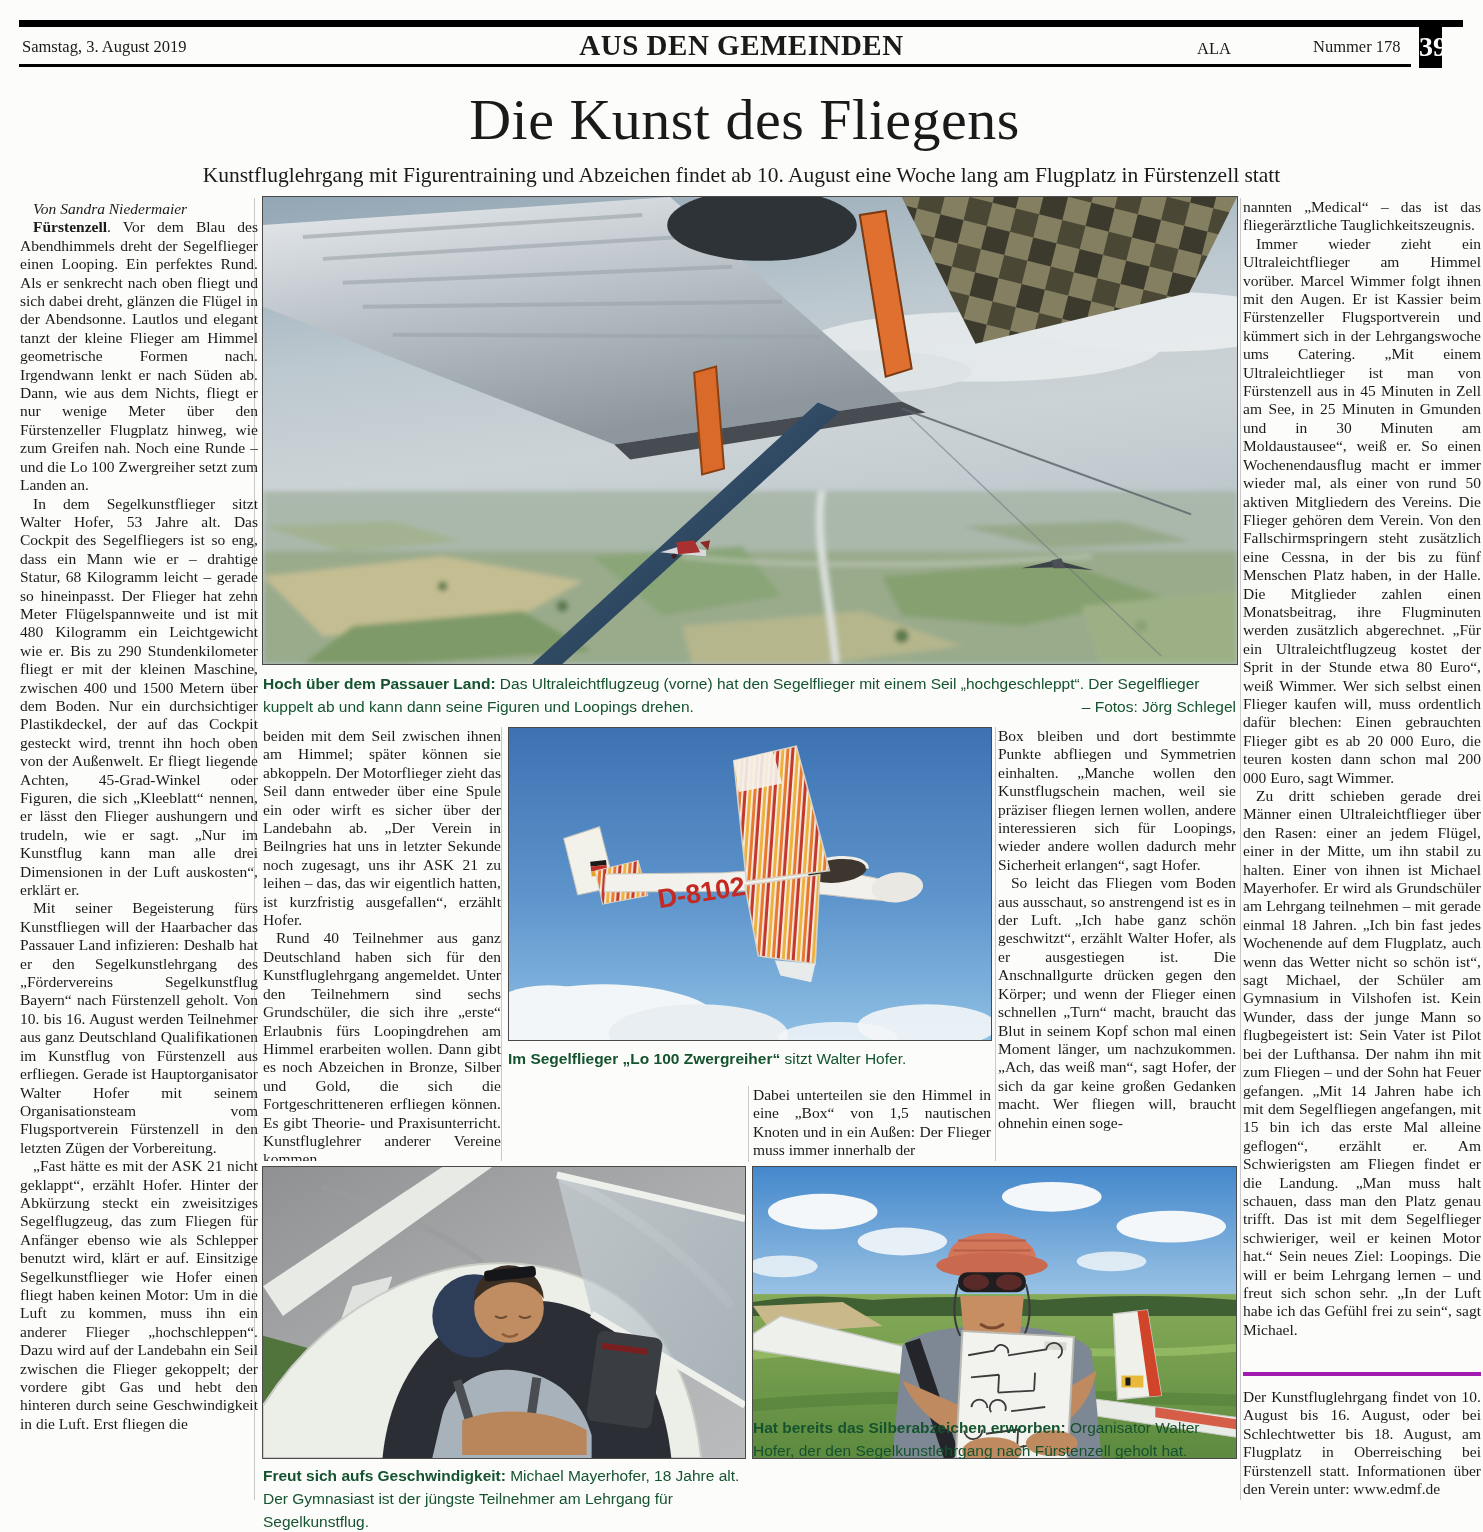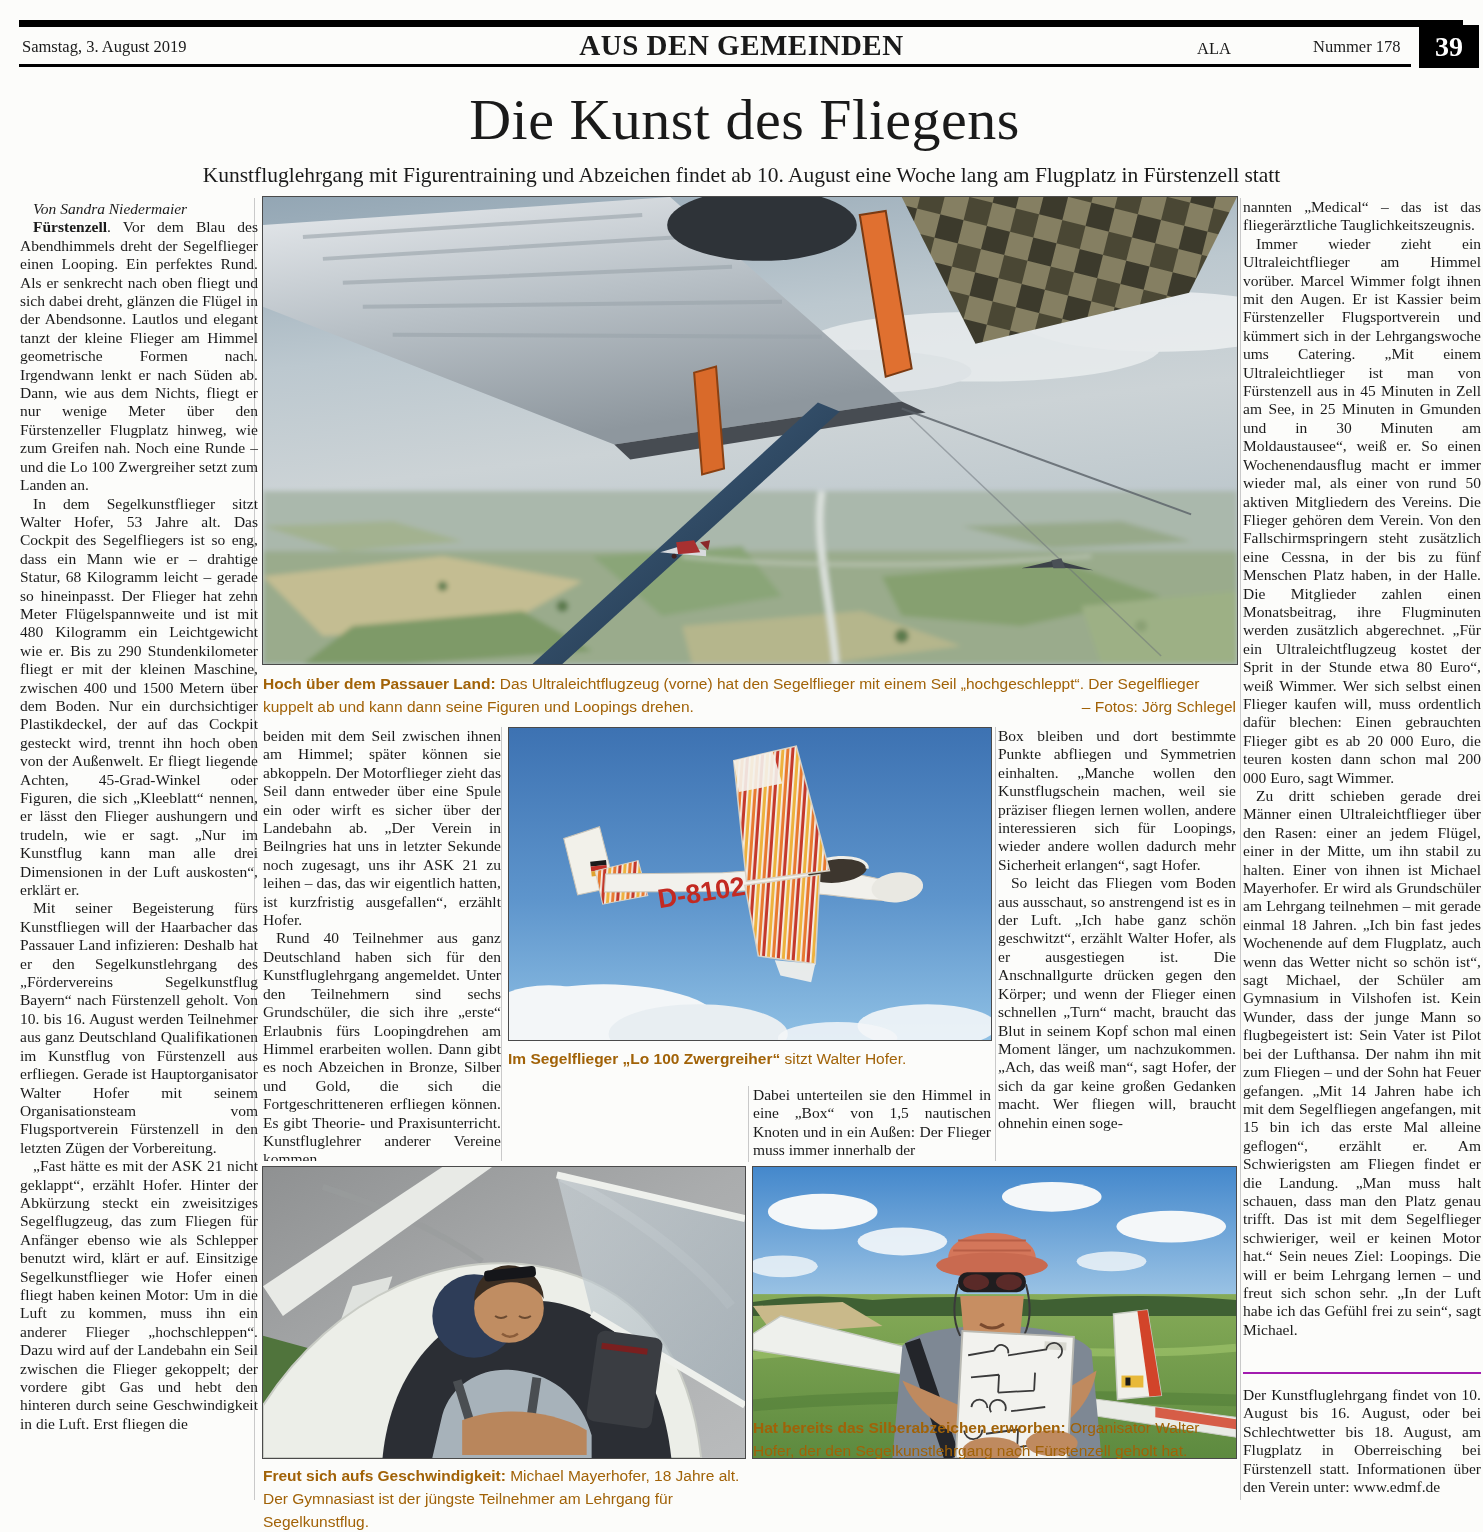--- a/index.html
+++ b/index.html
@@ -6,54 +6,54 @@
   .page{position:relative;width:1483px;height:1532px;background:#fcfcfa;
         font-family:"Liberation Serif",serif;color:#1a1a1a;overflow:hidden;margin:0 auto;}
   
   .rule-top{position:absolute;left:19px;top:20px;width:1444px;height:7px;background:#000;}
   .rule-under{position:absolute;left:19px;top:64px;width:1392px;height:3px;background:#000;}
   .h-date{position:absolute;left:22px;top:37px;font-size:16.5px;}
   .h-section{position:absolute;left:0;right:0;top:29px;text-align:center;
              font-size:29px;font-weight:700;letter-spacing:.5px;}
   .h-ala{position:absolute;left:1197px;top:39px;font-size:16.5px;}
   .h-issue{position:absolute;left:1313px;top:37px;font-size:16.5px;}
-  .h-page{position:absolute;left:1419px;top:25px;width:60px;height:43px;background:#000;
+  .h-page{position:absolute;left:1419px;top:25px;width:23px;height:43px;background:#000;
           color:#fff;font-size:28px;font-weight:700;text-align:center;line-height:43px;}
   
   .headline{position:absolute;left:6px;right:0;top:86px;text-align:center;
             font-size:58px;font-weight:500;letter-spacing:.5px;}
   .subheadline{position:absolute;left:0;right:0;top:163px;text-align:center;font-size:21.5px;}
   
   .col{position:absolute;width:238px;font-size:15.5px;line-height:18.4px;
        text-align:justify;hyphens:auto;-webkit-hyphens:auto;overflow:hidden;}
   .col p{margin:0;text-indent:13px;}
   .col p.noindent{text-indent:0;}
   .byline{font-style:italic;text-align:left;margin:0 0 17px 0;}
   #col1{left:20px;top:200px;height:1330px;}
   #col2{left:263px;top:727px;height:434px;}
   #col3{left:508px;top:1086px;height:76px;}
   #col4{left:753px;top:1086px;height:76px;}
   #col5{left:998px;top:727px;height:434px;}
   #col6{left:1243px;top:198px;height:1172px;}
   .footer-note{position:absolute;left:1243px;top:1372px;width:238px;
-               border-top:2px solid #a21caf;padding-top:12px;
+               border-top:4px solid #a21caf;padding-top:12px;
                font-size:15.5px;line-height:18.4px;text-align:justify;}
   .footer-note p{margin:0;}
   
   .vrule{position:absolute;width:1px;background:#c9c9c9;}
   
   .photo{position:absolute;border:1px solid #4a4a4a;box-sizing:border-box;overflow:hidden;background:#9db3c4;}
   .photo svg{display:block;width:100%;height:100%;}
   #photo-main{left:262px;top:196px;width:976px;height:469px;}
   #photo-glider{left:508px;top:727px;width:484px;height:314px;}
   #photo-cockpit{left:262px;top:1166px;width:484px;height:293px;}
   #photo-hofer{left:752px;top:1166px;width:485px;height:293px;}
   
   .caption{position:absolute;font-family:"Liberation Sans",sans-serif;
-           font-size:15.5px;line-height:23px;color:#a16207;text-align:left;}
+           font-size:15.5px;line-height:23px;color:#14532d;text-align:left;}
   .caption strong{font-weight:700;}
   #caption-main{left:263px;top:672px;width:975px;}
   #caption-main .credit{position:absolute;right:2px;top:23px;margin-left:32px;}
   #caption-glider{left:508px;top:1047px;width:484px;}
   #caption-cockpit{left:263px;top:1464px;width:480px;}
   #caption-hofer{left:753px;top:1416px;width:484px;}
 </style>
 </head>
 <body>
 

